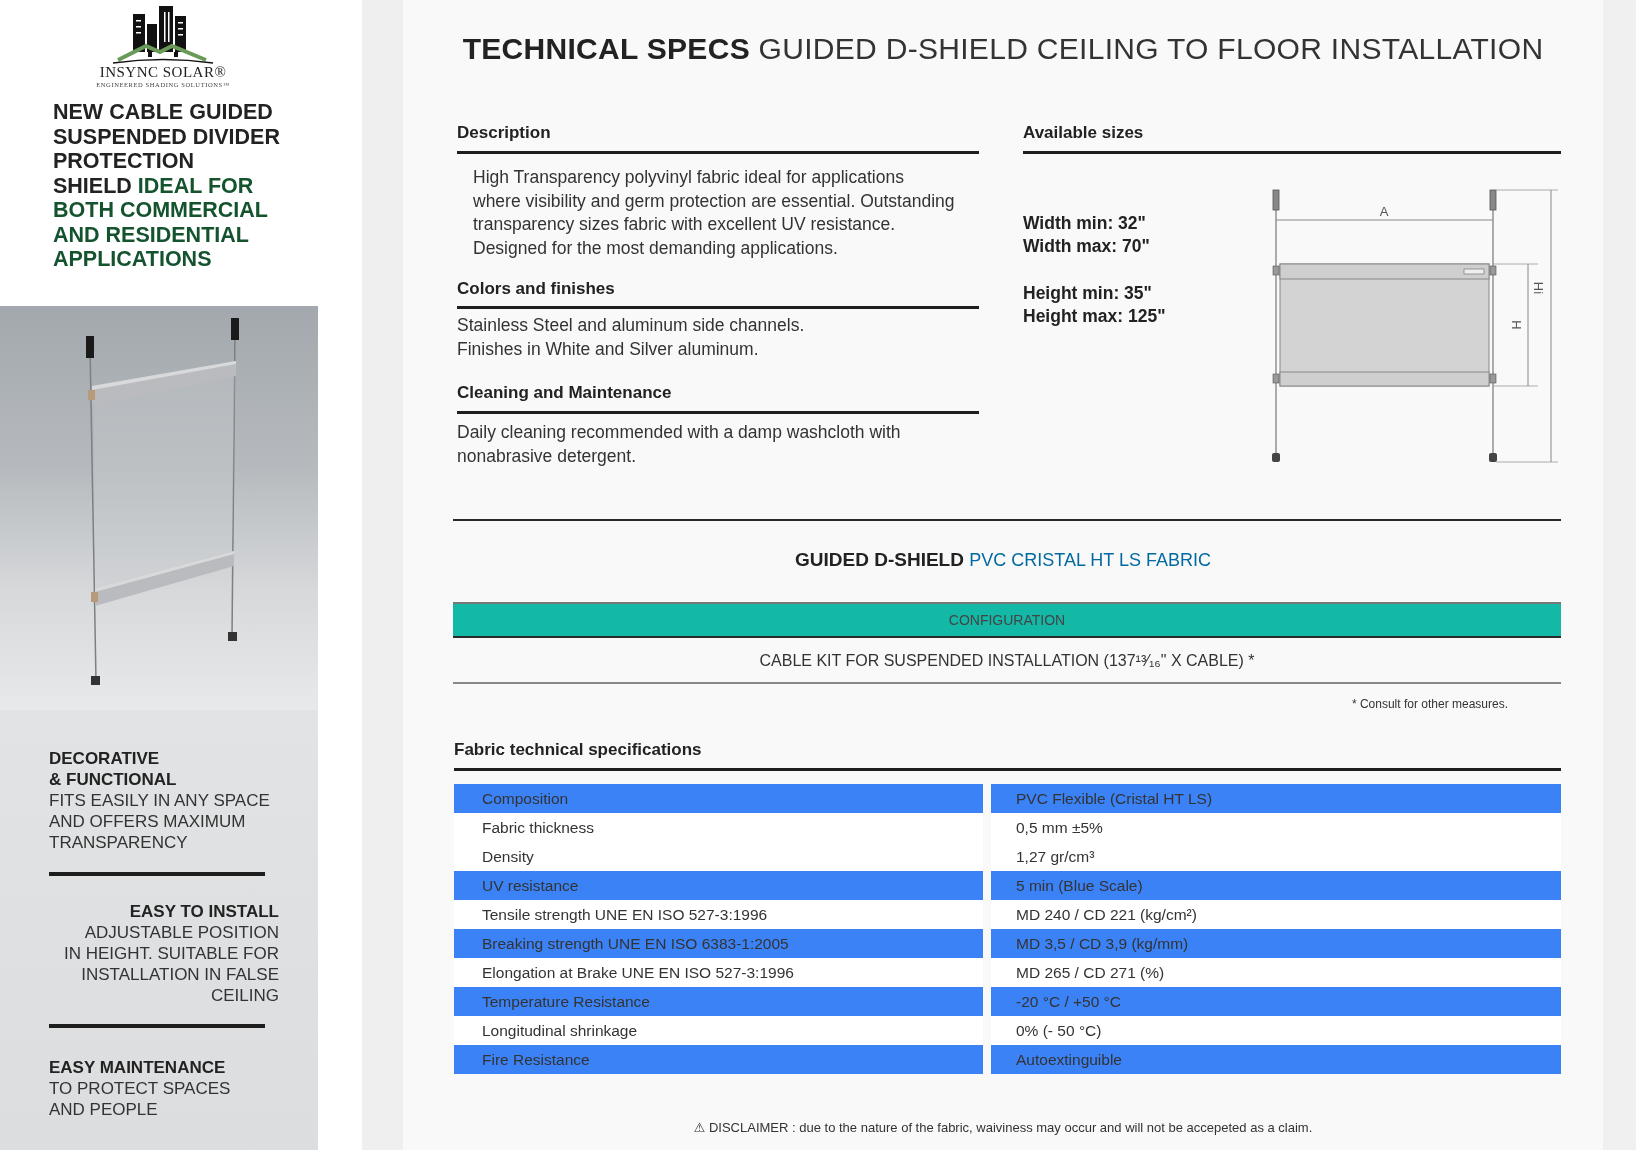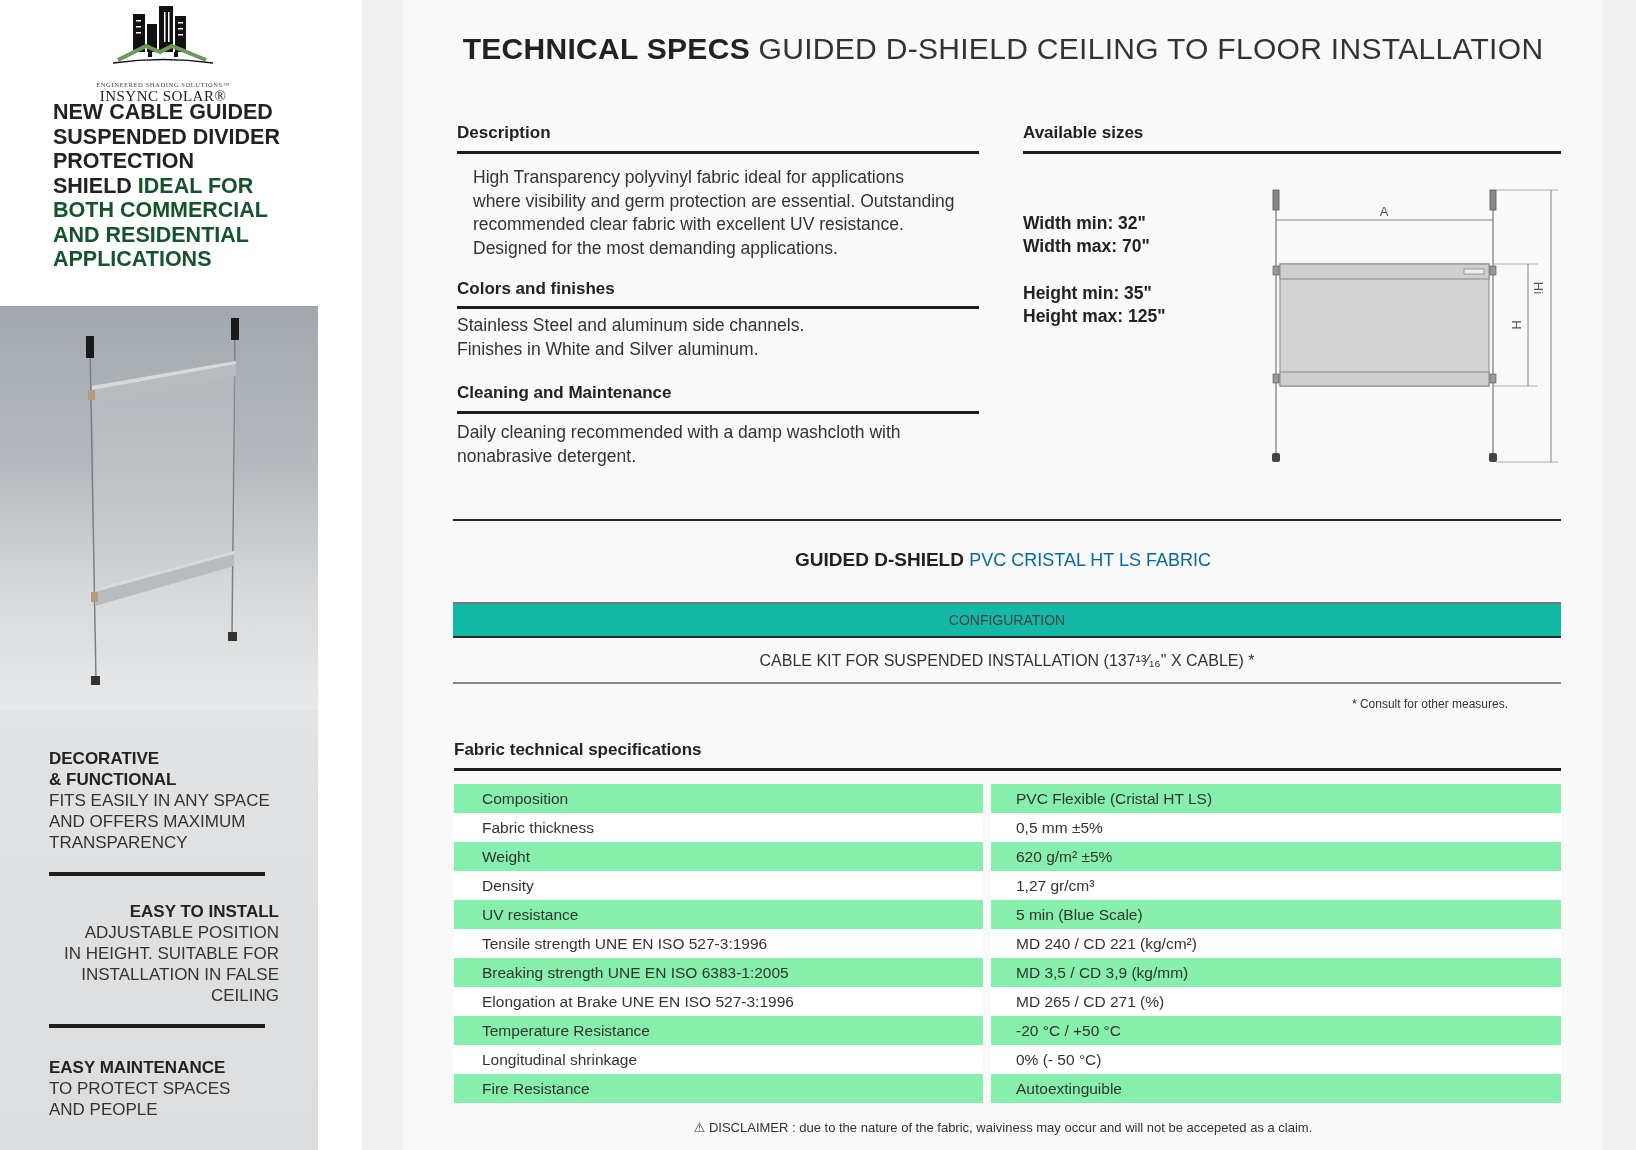--- a/index.html
+++ b/index.html
@@ -4,21 +4,21 @@
 <style>
   * { box-sizing: border-box; margin: 0; padding: 0; }
   html, body { width: 1636px; height: 1150px; overflow: hidden; background: #f1f1f1; font-family: "Liberation Sans", "DejaVu Sans", sans-serif; color: #222; }
   .left { position: absolute; left: 0; top: 0; width: 362px; height: 1150px; background: #ffffff; }
   .strip { position: absolute; left: 362px; top: 0; width: 41px; height: 1150px; background: #efefef; }
   .page { position: absolute; left: 403px; top: 0; width: 1200px; height: 1150px; background: #f9f9f9; }
   .strip-r { position: absolute; left: 1603px; top: 0; width: 33px; height: 1150px; background: #f0f0f0; }
 
   
   .logo { position: absolute; left: 88px; top: 2px; width: 150px; height: 88px; }
-  .logo-name { position: absolute; left: 0; top: 62px; width: 150px; text-align: center; font-family: "Liberation Serif", serif; font-size: 15px; letter-spacing: 0.5px; color: #222; margin-top: 24px; }
+  .logo-name { position: absolute; left: 0; top: 62px; width: 150px; text-align: center; font-family: "Liberation Serif", serif; font-size: 15px; letter-spacing: 0.5px; color: #222; }
   .logo-tag { position: absolute; left: 0; top: 79px; width: 150px; text-align: center; font-family: "Liberation Serif", serif; font-size: 6.5px; letter-spacing: 0.6px; color: #444; }
 
   .headline { position: absolute; left: 53px; top: 100px; width: 290px; font-size: 21.5px; line-height: 24.5px; color: #222; text-transform: uppercase; }
   .headline b { font-weight: bold; }
   .headline span.light { font-weight: bold; color: #14532d; }
 
   .photo { position: absolute; left: 0; top: 306px; width: 318px; height: 404px; background: linear-gradient(180deg, #a2a8ad 0%, #b6babe 40%, #d6d8da 70%, #e8e9ea 100%); overflow: hidden; }
   .features { position: absolute; left: 0; top: 710px; width: 318px; height: 440px; background: linear-gradient(180deg, #e2e3e4 0%, #dcdddf 100%); }
   .feat { position: absolute; left: 49px; width: 230px; font-size: 17px; line-height: 21px; text-transform: uppercase; color: #333; }
   .feat .t { font-weight: bold; color: #222; display: block; }
@@ -44,21 +44,21 @@
 
   .config-head { position: absolute; left: 50px; top: 602px; width: 1108px; height: 36px; background: #14b8a6; border-top: 2px solid #777; border-bottom: 2px solid #2a2a2a; text-align: center; font-size: 14px; line-height: 32px; color: #444; }
   .config-row { position: absolute; left: 50px; top: 638px; width: 1108px; height: 46px; border-bottom: 2px solid #888; text-align: center; font-size: 16px; line-height: 46px; color: #333; }
   .note { position: absolute; left: 900px; top: 697px; width: 205px; text-align: right; font-size: 12px; color: #333; }
 
   table.specs { position: absolute; left: 51px; top: 784px; width: 1107px; border-collapse: separate; border-spacing: 0; }
   table.specs td { height: 29px; font-size: 15.5px; color: #333; padding: 0; }
   table.specs td.k { width: 529px; padding-left: 28px; }
   table.specs td.gap { width: 8px; background: transparent !important; }
   table.specs td.v { padding-left: 25px; }
-  table.specs tr.odd td.k, table.specs tr.odd td.v { background: #86efac; }
+  table.specs tr.odd td.k, table.specs tr.odd td.v { background: #3b82f6; }
   table.specs tr.even td.k, table.specs tr.even td.v { background: #ffffff; }
 
   .disclaimer { position: absolute; left: 0; top: 1120px; width: 1200px; text-align: center; font-size: 13px; color: #333; }
 </style>
 </head>
 <body>
 
 <div class="left">
   <div class="logo">
     <svg width="150" height="62" viewBox="0 0 150 62">
@@ -152,21 +152,21 @@
   <div class="title">
     <b>TECHNICAL SPECS</b>
     <span>GUIDED D-SHIELD CEILING TO FLOOR INSTALLATION</span>
   </div>
 
   <div class="sec-h" style="left:54px; top:123px;">Description</div>
   <div class="sec-rule" style="left:54px; top:151px; width:522px;"></div>
   <div class="para" style="left:54px; top:166px; width:530px;margin-left:16px;">
     <span>High Transparency polyvinyl fabric ideal for applications</span><br>
     <span>where visibility and germ protection are essential. Outstanding</span><br>
-    <span>recommended clear fabric with excellent UV resistance.</span><br>
+    <span>transparency sizes fabric with excellent UV resistance.</span><br>
     <span>Designed for the most demanding applications.</span>
   </div>
 
   <div class="sec-h" style="left:54px; top:279px;">Colors and finishes</div>
   <div class="sec-rule" style="left:54px; top:306px; width:522px;"></div>
   <div class="para" style="left:54px; top:314px; width:530px;">
     <span>Stainless Steel and aluminum side channels.</span><br>
     <span>Finishes in White and Silver aluminum.</span>
   </div>
 
@@ -239,25 +239,20 @@
         <tr class="odd">
           <td class="k">Composition</td>
           <td class="gap"></td>
           <td class="v">PVC Flexible (Cristal HT LS)</td>
         </tr>
         <tr class="even">
           <td class="k">Fabric thickness</td>
           <td class="gap"></td>
           <td class="v">0,5 mm ±5%</td>
         </tr>
-        <tr class="odd">
-          <td class="k">Weight</td>
-          <td class="gap"></td>
-          <td class="v">620 g/m²  ±5%</td>
-        </tr>
         <tr class="even">
           <td class="k">Density</td>
           <td class="gap"></td>
           <td class="v">1,27 gr/cm³</td>
         </tr>
         <tr class="odd">
           <td class="k">UV resistance</td>
           <td class="gap"></td>
           <td class="v">5 min (Blue Scale)</td>
         </tr>

